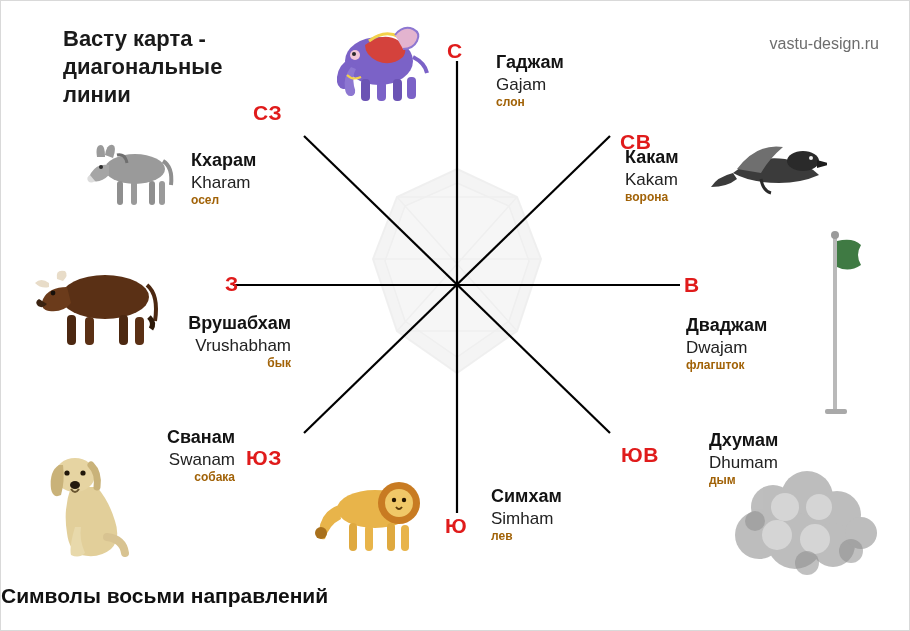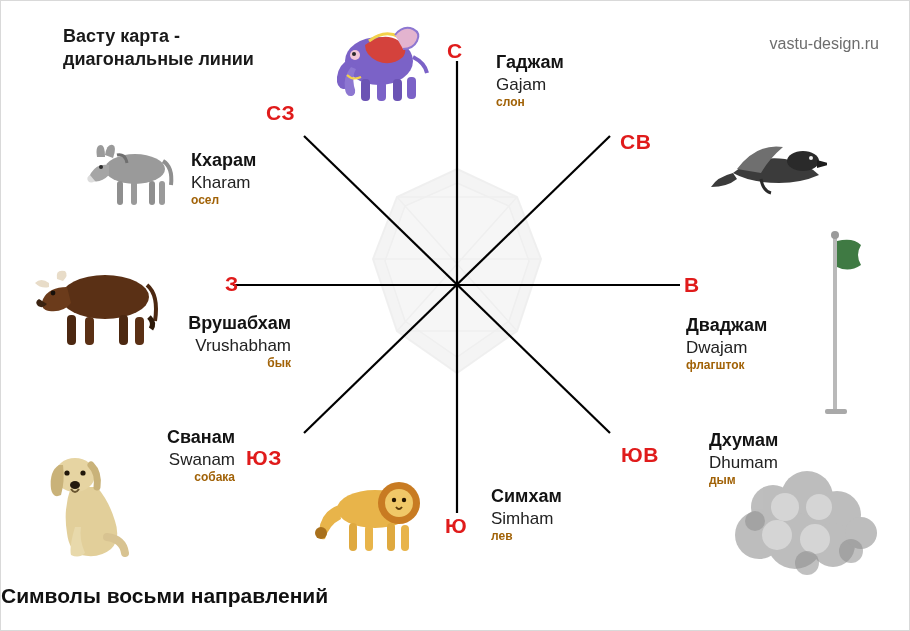--- a/index.html
+++ b/index.html
@@ -20,21 +20,21 @@
     box-sizing: border-box;
     border: 1px solid #d9d9d9;
     background: #ffffff;
   }
 
   
   .title {
     position: absolute;
     left: 62px;
     top: 24px;
-    font-size: 18px;
+    font-size: 22px;
     font-weight: bold;
     color: #1a1a1a;
     line-height: 1.28;
     width: 230px;
   }
   .watermark {
     position: absolute;
     right: 30px;
     top: 34px;
     font-size: 16px;
@@ -131,28 +131,33 @@
     </g>
   </svg>
 
   <div class="dir" style="left:446px; top:38px;">С</div>
   <div class="dir" style="left:619px; top:98px;margin-top:31px;">СВ</div>
   <div class="dir" style="left:683px; top:272px;">В</div>
   <div class="dir" style="left:620px; top:442px;">ЮВ</div>
   <div class="dir" style="left:444px; top:513px;">Ю</div>
   <div class="dir" style="left:245px; top:445px;">ЮЗ</div>
   <div class="dir" style="left:224px; top:271px;">З</div>
-  <div class="dir" style="left:265px; top:100px;">СЗ</div>
+  <div class="dir" style="left:252px; top:100px;">СЗ</div>
 
   <div class="grp left-al" style="left:495px; top:50px;">
     <div class="ru">Гаджам</div>
     <div class="lat">Gajam</div>
     <div class="mean">слон</div>
   </div>
 
+  <div class="grp left-al" style="left:624px; top:145px;">
+    <div class="ru">Какам</div>
+    <div class="lat">Kakam</div>
+    <div class="mean">ворона</div>
+  </div>
 
   <div class="grp left-al" style="left:685px; top:313px;">
     <div class="ru">Дваджам</div>
     <div class="lat">Dwajam</div>
     <div class="mean">флагшток</div>
   </div>
 
   <div class="grp left-al" style="left:708px; top:428px;">
     <div class="ru">Дхумам</div>
     <div class="lat">Dhumam</div>

